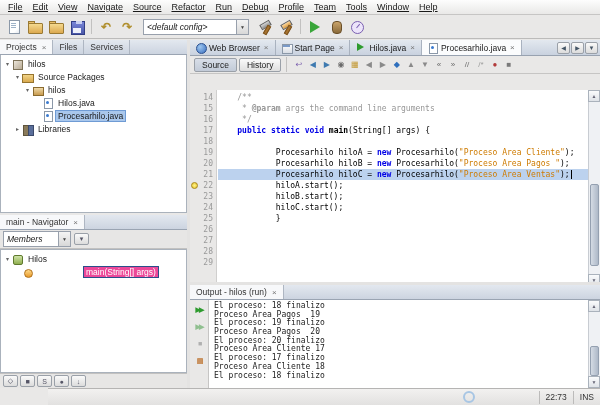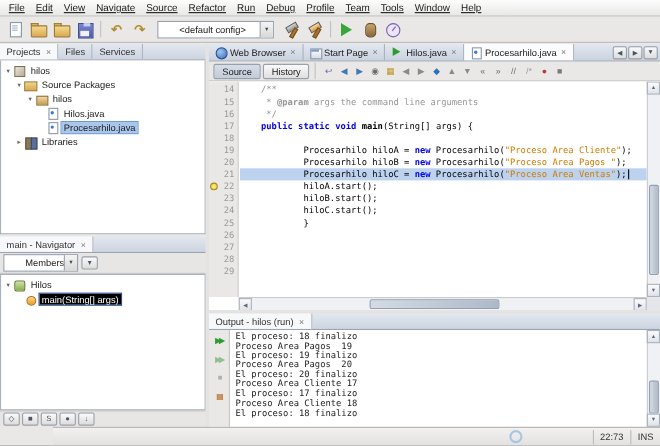--- a/index.html
+++ b/index.html
@@ -16,21 +16,21 @@
   .mag::after{content:'';position:absolute;left:4px;top:4px;width:4px;height:1px;background:#c7d2e4;transform:rotate(45deg);}
 
   
   #toolbar{position:absolute;left:0;top:15px;right:0;height:24px;border-bottom:1px solid #bcbbba;display:flex;align-items:center;padding:0 4px;gap:1px;}
   #tb-left,#tb-right{display:flex;align-items:center;gap:1px;}
   .tbtn{width:20px;height:20px;display:flex;align-items:center;justify-content:center;border:1px solid transparent;border-radius:2px;}
   .tsep{width:1px;height:15px;background:#c2c1c0;margin:0 3px;display:inline-block;}
   .glyph{font-size:12px;line-height:1;font-weight:bold;}
   .combo{height:16px;background:#fff;border:1px solid #98a0ac;display:flex;align-items:center;font-size:8.5px;}
   #config-combo{width:106px;margin:0 5px;}
-  .combo-text{flex:1;padding:0 19px;white-space:nowrap;overflow:hidden;}
+  .combo-text{flex:1;padding:0 3px;white-space:nowrap;overflow:hidden;font-style:italic;}
   .combo-arrow{width:12px;height:100%;background:linear-gradient(#f4f4f4,#d8d8d8);border-left:1px solid #98a0ac;font-size:5px;display:flex;align-items:center;justify-content:center;color:#444;flex:none;}
   .ic{position:relative;display:block;width:14px;height:14px;}
   .ic-page::before{content:'';position:absolute;left:2px;top:0;width:9px;height:12px;background:linear-gradient(135deg,#fff 70%,#e4e8ee);border:1px solid #8b98a8;}
   .ic-page::after{content:'';position:absolute;left:4px;top:3px;width:5px;height:1px;background:#9fb3c8;box-shadow:0 2px 0 #9fb3c8,0 4px 0 #9fb3c8;}
   .ic-folder::before{content:'';position:absolute;left:0;top:1px;width:5px;height:2px;background:#e9c06a;border:1px solid #9b7a33;border-bottom:none;}
   .ic-folder::after{content:'';position:absolute;left:0;top:3px;width:13px;height:9px;background:linear-gradient(#f5d98e,#dca94f);border:1px solid #9b7a33;border-radius:1px;}
   .ic-floppy::before{content:'';position:absolute;left:1px;top:1px;width:12px;height:12px;background:linear-gradient(#7986d8,#4a57a8);border:1px solid #333f85;}
   .ic-floppy::after{content:'';position:absolute;left:3px;bottom:1px;width:8px;height:5px;background:#eef1fb;box-shadow:2px -8px 0 -1px #c9d1f0;}
   .ic-hammer::before{content:'';position:absolute;left:2px;top:2px;width:9px;height:4px;background:linear-gradient(#d6d6d6,#8f8f8f);border:1px solid #5f5f5f;transform:rotate(-30deg);}
   .ic-hammer::after{content:'';position:absolute;left:7px;top:5px;width:2px;height:8px;background:#a9742f;border:1px solid #7a5220;transform:rotate(30deg);}
@@ -56,21 +56,21 @@
   #empty-combo{flex:1;color:#777;}
   #nav-tree{flex:1;background:#fff;border:1px solid #aab2bc;overflow:hidden;padding-top:2px;}
   #nav-buttons{height:15px;background:#e7e6e5;border-top:1px solid #c2c1c0;display:flex;align-items:center;gap:2px;padding:0 3px;flex:none;}
   .sq-btn{width:15px;height:12px;background:linear-gradient(#fafafa,#dcdcdc);border:1px solid #9aa0a8;border-radius:2px;display:flex;align-items:center;justify-content:center;font-size:7px;color:#556;}
 
   
   .trow{display:flex;align-items:center;height:13px;font-size:8.5px;white-space:nowrap;}
   .trow .exp{width:9px;text-align:center;font-size:6px;color:#666;flex:none;}
   .trow .lbl{padding:0 2px;}
   .trow.sel .lbl{background:#a9c7ec;outline:1px solid #6f9bd4;}
-  #nav-tree .trow.sel .lbl{background:#000000;color:#fff;outline:1px solid #2a4f8a;}
+  #nav-tree .trow.sel .lbl{background:#ec4899;color:#fff;outline:1px solid #2a4f8a;margin-left:48px;}
   .tic{width:12px;height:12px;flex:none;position:relative;margin-right:2px;display:inline-block;}
   .tic-project::before{content:'';position:absolute;left:1px;top:2px;width:8px;height:8px;background:linear-gradient(135deg,#ece6da,#b8ab95);border:1px solid #7d7258;}
   .tic-source-root::before{content:'';position:absolute;left:0;top:3px;width:10px;height:7px;background:linear-gradient(#f2d488,#d8a94e);border:1px solid #96742e;}
   .tic-package::before{content:'';position:absolute;left:1px;top:3px;width:9px;height:7px;background:linear-gradient(#efd9a8,#c79a4e);border:1px solid #8a6a2e;}
   .tic-java-file::before{content:'';position:absolute;left:2px;top:1px;width:7px;height:9px;background:#fff;border:1px solid #8b98a8;}
   .tic-java-file::after{content:'';position:absolute;left:4px;top:4px;width:3px;height:3px;background:#3a7ad0;border-radius:50%;}
   .tic-libraries::before{content:'';position:absolute;left:1px;top:2px;width:4px;height:9px;background:#8a7a5a;border:1px solid #5f543c;}
   .tic-libraries::after{content:'';position:absolute;left:6px;top:2px;width:4px;height:9px;background:#5a6e9a;border:1px solid #3c4a6a;}
   .tic-class::before{content:'';position:absolute;left:1px;top:2px;width:8px;height:8px;border-radius:2px;background:linear-gradient(#cfe3a8,#8fae4e);border:1px solid #5f7a2e;}
   .tic-method::before{content:'';position:absolute;left:2px;top:3px;width:7px;height:7px;border-radius:50%;background:linear-gradient(#ffd98a,#e89a2a);border:1px solid #b0701a;}
@@ -95,21 +95,21 @@
   .etic-java-file::before{content:'';position:absolute;left:1px;top:0;width:7px;height:9px;background:#fff;border:1px solid #8b98a8;}
   .etic-java-file::after{content:'';position:absolute;left:3px;top:3px;width:3px;height:3px;background:#3a7ad0;border-radius:50%;}
 
   #editor-toolbar{position:absolute;left:0;top:16px;right:0;height:18px;background:#e9e8e7;border-bottom:1px solid #c6c5c4;display:flex;align-items:center;gap:2px;padding:0 4px;}
   .view-btn{font-family:inherit;font-size:8.5px;height:14px;padding:0 7px;background:linear-gradient(#fafafa,#dfdfdf);border:1px solid #9aa0a8;border-radius:2px;color:#222;}
   .view-btn.active{background:linear-gradient(#d8dee8,#c2cbd8);}
   #ed-icons{display:flex;align-items:center;gap:1px;}
   .ed-ic{min-width:13px;height:14px;display:flex;align-items:center;justify-content:center;font-size:8px;border-radius:2px;}
 
   
-  #editor{position:absolute;left:0;top:34px;right:0;height:208px;background:#fff;overflow:hidden;}
+  #editor{position:absolute;left:0;top:50px;right:0;height:208px;background:#fff;overflow:hidden;}
   #gutter{position:absolute;left:0;top:0;bottom:12px;width:27px;background:#e9e8e7;border-right:1px solid #d0cfce;padding-top:2px;}
   .gnum{height:11px;line-height:11px;text-align:right;padding-right:3px;font-family:"DejaVu Sans Mono",monospace;font-size:8px;color:#999;position:relative;}
   .bulb{position:absolute;left:1px;top:2px;width:7px;height:7px;background:radial-gradient(#fff48a,#e8c32a);border:1px solid #a8881a;border-radius:50%;}
   #code{position:absolute;left:28px;top:0;right:12px;bottom:12px;overflow:hidden;padding-top:2px;}
   .cline{height:11px;line-height:11px;font-family:"DejaVu Sans Mono",monospace;font-size:8px;white-space:pre;color:#000;}
   .cline.sel{background:#bcd2ee;}
   .kw{color:#0000e6;font-weight:bold;}
   .str{color:#ce7b00;}
   .com{color:#969696;}
   .comtag{color:#969696;font-weight:bold;}

